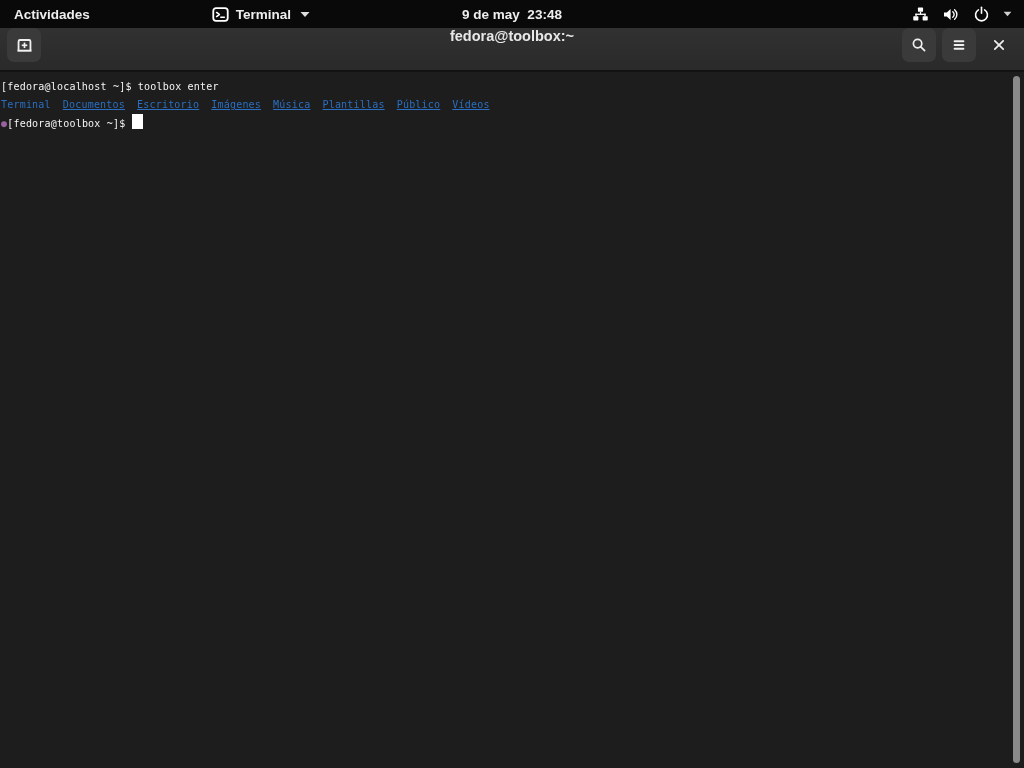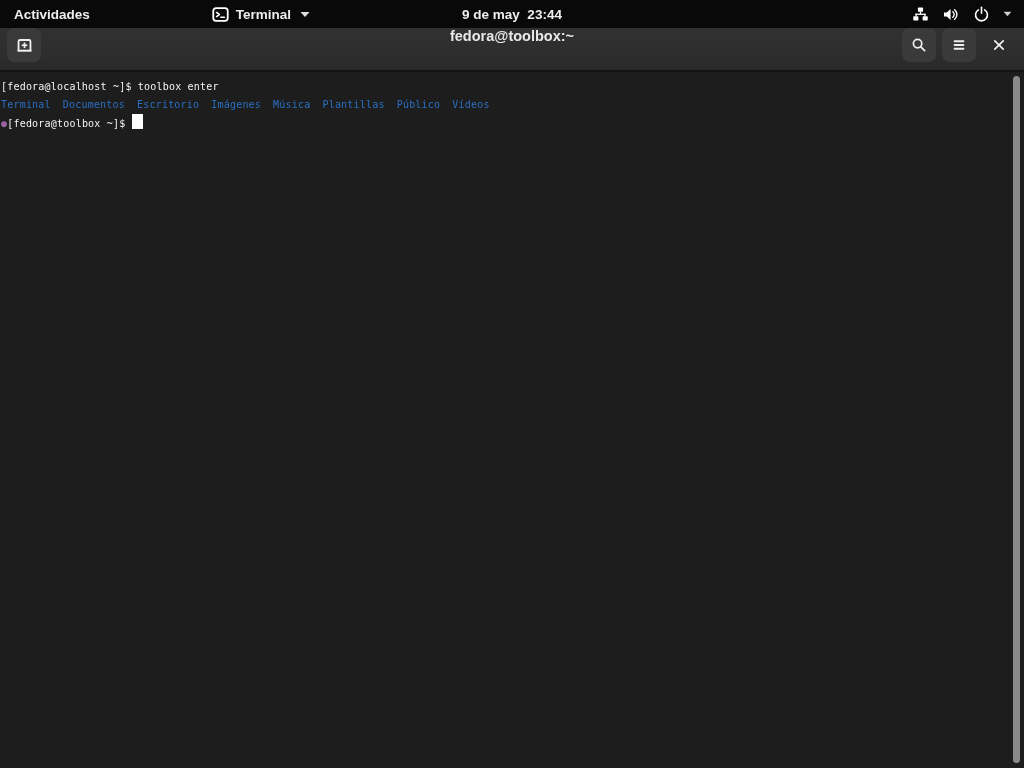--- a/index.html
+++ b/index.html
@@ -46,21 +46,21 @@
   .hb-right{margin-left:auto;display:flex;align-items:center;gap:6px;padding-right:8px;}
   .close-btn{background:transparent;}
 
   
   .terminal{flex:1 1 auto;background:var(--terminal-bg);position:relative;
     font-family:"DejaVu Sans Mono",monospace;font-size:10px;line-height:18px;
     letter-spacing:.2px;color:var(--terminal-fg);padding:6px 20px 0 1px;cursor:text;}
   .tline{white-space:pre;}
   .dot{color:var(--toolbox-dot);}
   .dir{color:var(--directory-blue);}
-  .dir + .dir{margin-left:2ch;}
+  .dir + .dir{margin-left:2ch;text-decoration:underline;}
   .cursor-block{display:inline-block;width:11px;height:15px;background:var(--cursor);
     vertical-align:-2px;}
   .scroll-thumb{position:absolute;top:4px;bottom:5px;right:4px;width:7px;
     background:var(--scrollbar);border-radius:4px;}
 </style>
 </head>
 <body>
 
 <div class="screen">
 
@@ -76,21 +76,21 @@
         </svg>
       </span>
       <span>Terminal</span>
       <span class="caret">
         <svg width="10" height="7" viewBox="0 0 10 7">
             <polygon points="0.5,1 9.5,1 5,6" fill="#dedede"></polygon>
           </svg>
       </span>
     </div>
 
-    <div class="clock">9 de may  23:44</div>
+    <div class="clock">9 de may  23:48</div>
 
     <div class="tray">
       <span>
         <svg width="17" height="17" viewBox="0 0 16 16" fill="#ffffff">
           <rect x="5.6" y="1.5" width="4.8" height="4" rx="0.6"></rect>
           <rect x="7.4" y="5.5" width="1.2" height="2.2"></rect>
           <rect x="3.2" y="7.2" width="9.6" height="1.2"></rect>
           <rect x="3.2" y="7.2" width="1.2" height="2.6"></rect>
           <rect x="11.6" y="7.2" width="1.2" height="2.6"></rect>
           <rect x="1.2" y="9.6" width="4.8" height="4" rx="0.6"></rect>

